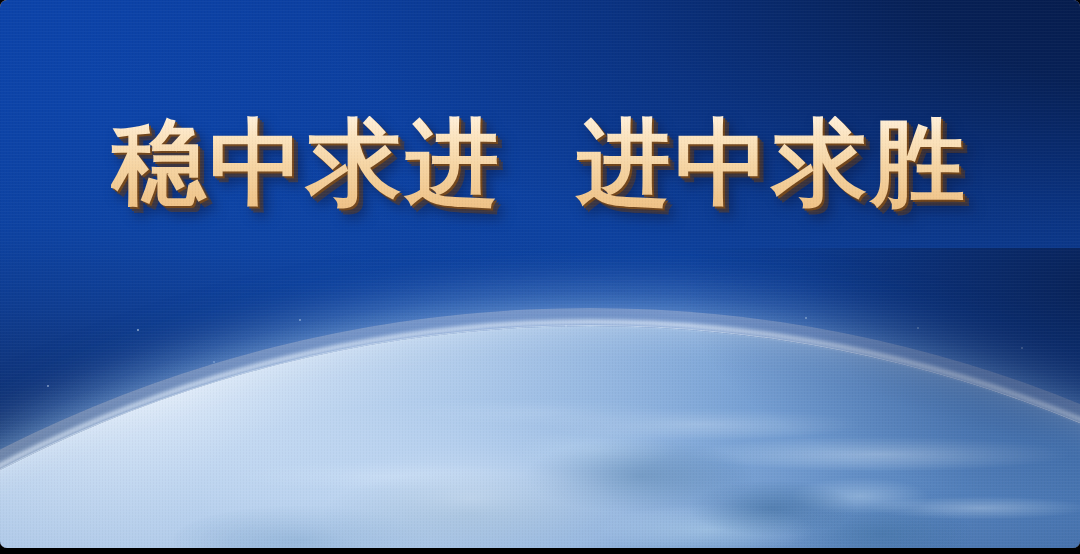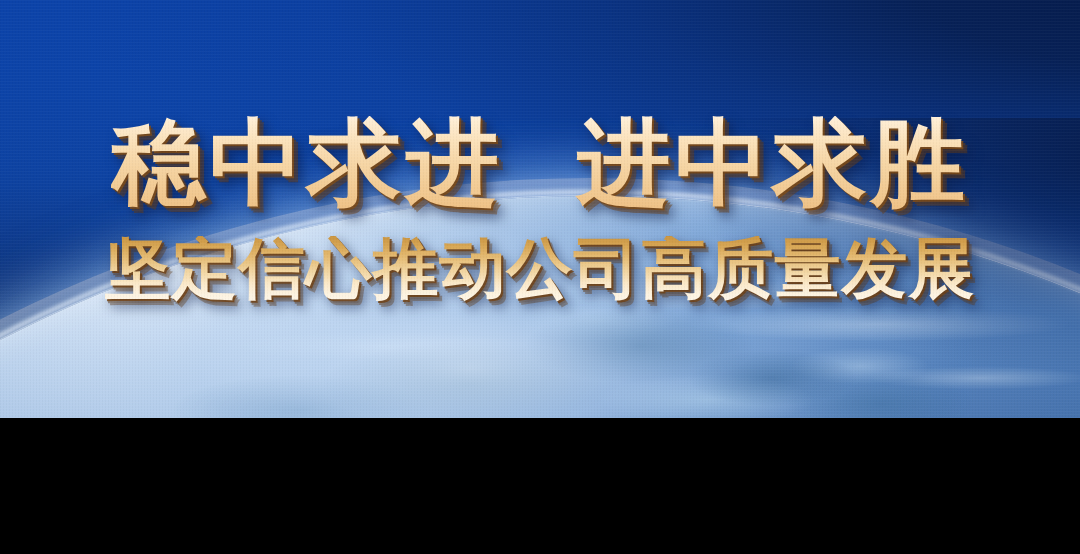--- a/index.html
+++ b/index.html
@@ -1,23 +1,24 @@
 <!DOCTYPE html>
 <html><head>
 <meta charset="utf-8">
 <title>banner</title>
 <style>
   html,body{margin:0;padding:0;background:#000;}
   body{font-family:"Liberation Sans","DejaVu Sans",sans-serif;}
 
   #banner{
     position:relative;
-    width:1080px;height:418px;
+    width:1080px;height:548px;
     overflow:hidden;
     background:#fdba74;
+    border-radius:7px;
   }
 
   
   .sky{
     position:absolute;inset:0;
     background:
       linear-gradient(180deg,
         #0c43a9 0%,
         #0d44a8 26%,
         #0e45a6 44%,
@@ -270,17 +271,16 @@
     <div class="earth"></div>
     <div class="earth-rim"></div>
     <div class="earth-glow"></div>
     <div class="terrain"></div>
     <div class="horizon-glow"></div>
     <div class="earth-shade-right"></div>
   </div>
 
   <div class="text-layer">
     <div class="headline">稳中求进  进中求胜</div>
-    <div class="subline">坚定信心推动公司高质量发展</div>
   </div>
 
   <div class="grain"></div>
 </div>
 
 </body></html>

